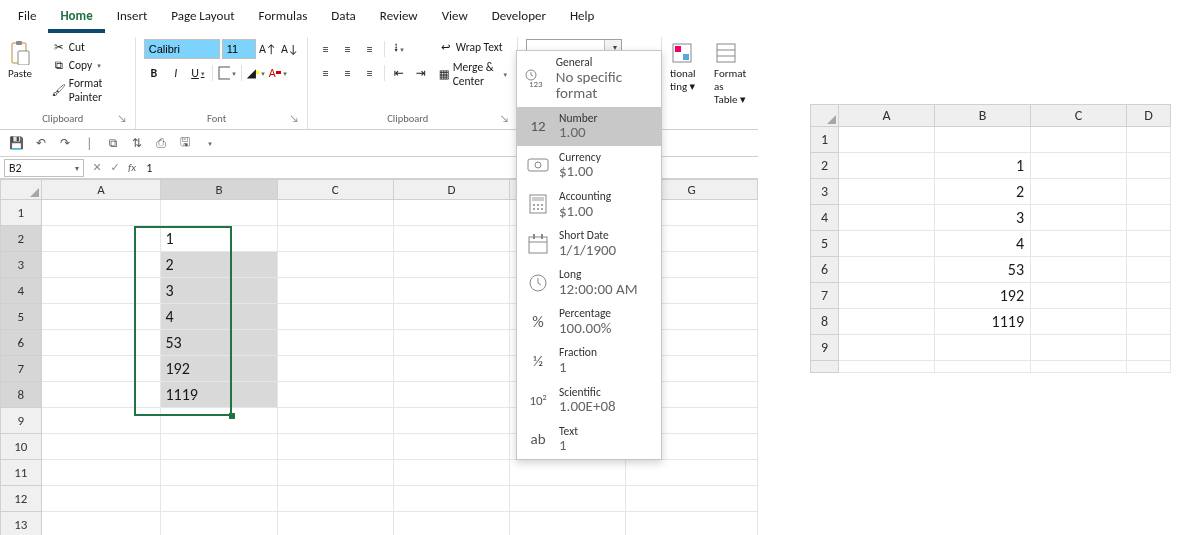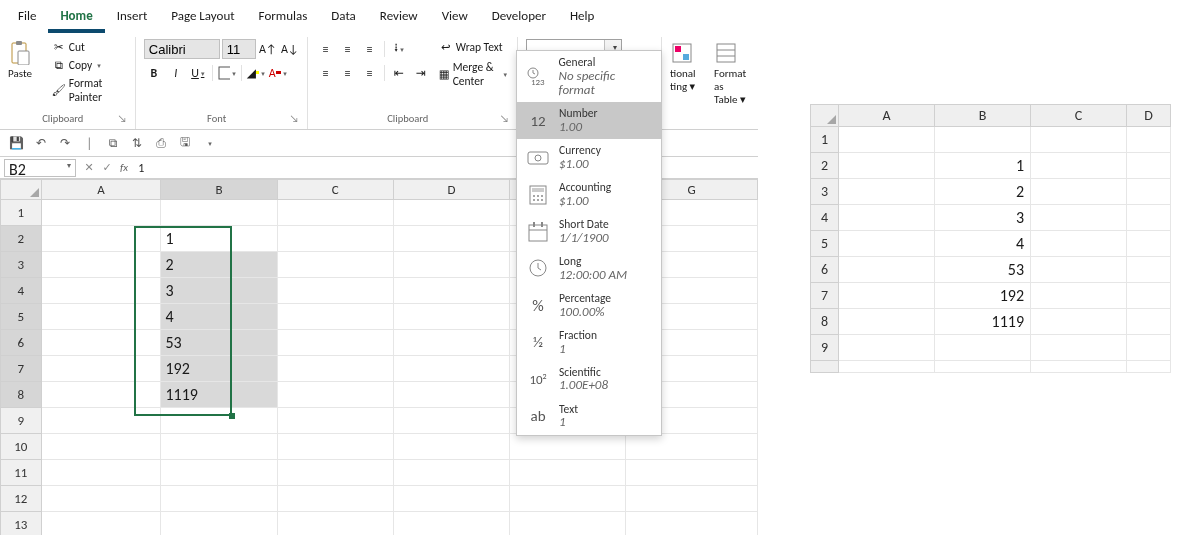--- a/index.html
+++ b/index.html
@@ -29,22 +29,22 @@
   .big-btn { display: flex; flex-direction: column; align-items: flex-start;
              width: 42px; padding: 2px 0; }
   .big-btn .icon { width: 24px; height: 24px; display: flex; align-items:
                    center; justify-content: center; font-size: 16px; }
   .big-btn .lbl { font-size: 11px; margin-top: 2px; }
   .stack { display: flex; flex-direction: column; gap: 2px; }
   .stack-row { display: flex; align-items: center; gap: 3px; font-size: 11.5px;
                padding: 1px 2px; }
   .stack-row .icon { width: 14px; height: 14px; display: inline-flex;
                      align-items: center; justify-content: center; }
-  .font-sel { border: 1px solid #c0c0c0; height: 20px; font-size: 13px;
-              padding: 0 4px; background: #e5e5e5; }
+  .font-sel { border: 1px solid #c0c0c0; height: 20px; font-size: 11px;
+              padding: 0 4px; background: #7dd3fc; }
   .font-name { width: 76px; }
   .font-size { width: 34px; }
   .btnrow { display: flex; gap: 2px; }
   .btnrow .b { width: 20px; height: 20px; display: flex; align-items: center;
                justify-content: center; border: 1px solid transparent;
                font-size: 12px; }
   .dd::after { content: "▾"; font-size: 7px; margin-left: 2px; color: #666; }
   .sep { width: 1px; background: #e1e1e1; margin: 2px 2px; }
 
   .num-format-sel { width: 96px; height: 20px; border: 1px solid #a0a0a0;
@@ -58,23 +58,23 @@
   
   .qat { display: flex; gap: 6px; padding: 4px 8px;
          border-bottom: 1px solid #d0d0d0; }
   .qat .q { width: 18px; height: 18px; display: inline-flex;
             align-items: center; justify-content: center; font-size: 12px;
             color: #555; }
 
   
   .fbar { display: flex; align-items: center; border-bottom: 1px solid #d0d0d0;
           height: 22px; }
-  .namebox { width: 72px; border: 1px solid #c0c0c0; height: 18px;
-             margin: 0 4px; padding: 0 4px; font-size: 16px; display: flex;
-             justify-content: space-between; }
+  .namebox { width: 80px; border: 1px solid #c0c0c0; height: 18px;
+             margin: 0 4px; padding: 0 4px; font-size: 12px; display: flex;
+             align-items: center; justify-content: space-between; }
   .namebox::after { content: "▾"; font-size: 8px; color: #666; }
   .fbar .fx { font-style: italic; color: #666; padding: 0 4px; font-size: 11px; }
   .fbar .fbtn { width: 18px; text-align: center; color: #888; font-size: 11px; }
   .fbar .finput { flex: 1; padding: 0 6px; font-size: 12px; }
 
   
   .grid { position: relative; }
   .grid table { border-collapse: collapse; width: 100%; table-layout: fixed; }
   .grid .corner { width: 34px; height: 20px; background: #f0f0f0;
                   border: 1px solid #d0d0d0; position: relative; }
@@ -98,21 +98,21 @@
   .nfdrop { position: absolute; left: 516px; top: 50px; width: 146px;
             background: #fff; border: 1px solid #c6c6c6;
             box-shadow: 0 3px 8px rgba(0,0,0,.18); z-index: 5; }
   .nf-item { display: flex; align-items: center; gap: 8px; padding: 5px 8px; }
   .nf-item.hover { background: #c8c8c8; }
   .nf-item .icon { width: 26px; height: 22px; display: flex;
                    align-items: center; justify-content: center;
                    font-size: 14px; color: #555; }
   .nf-item .txt { display: flex; flex-direction: column; line-height: 1.1; }
   .nf-item .title { font-size: 11.5px; font-weight: 400; color: #333; }
-  .nf-item .samp  { font-size: 13px; color: #666; font-style: italic; }
+  .nf-item .samp  { font-size: 15px; color: #666; }
   .nf-more { text-align: center; padding: 6px 0; font-size: 11px;
              border-top: 1px solid #e0e0e0; }
   .nf-more .u { text-decoration: underline; }
 
   
   .excel-right { position: absolute; left: 810px; top: 104px; width: 380px; }
   .excel-right table { border-collapse: collapse; table-layout: fixed; }
   .excel-right .corner { width: 28px; height: 22px; background: #efefef;
                          border: 1px solid #d0d0d0; position: relative; }
   .excel-right .corner::after { content: ""; position: absolute; right: 2px;

